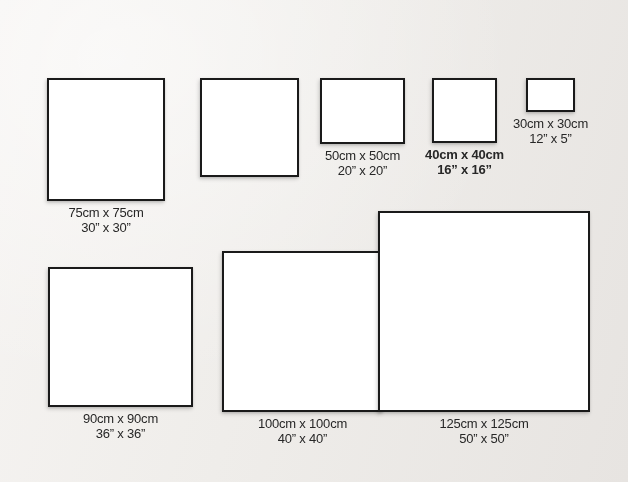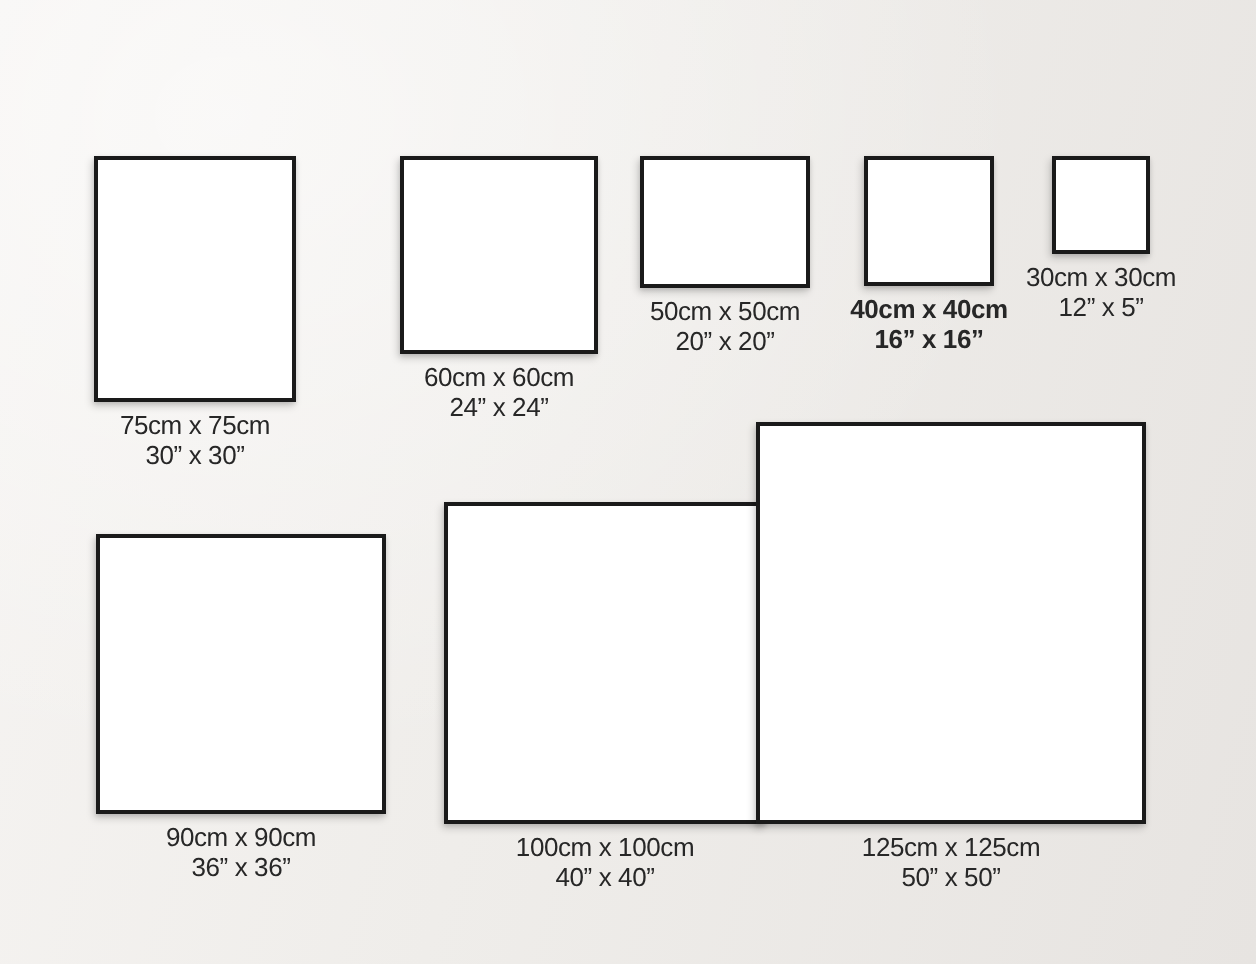--- a/index.html
+++ b/index.html
@@ -33,53 +33,49 @@
     line-height: 15px;
     letter-spacing: -0.2px;
     color: #272727;
   }
 </style>
 </head>
 <body>
 
 <div class="stage">
 
-  <div class="size-item" style="left:47px; top:78px; width:101px; height:123px;">
+  <div class="size-item" style="left:47px; top:78px; width:118px; height:123px;">
     <div class="square"></div>
     <div class="label">
       <div>75cm x 75cm</div>
       <div>30” x 30”</div>
     </div>
   </div>
 
   <div class="size-item" style="left:200px; top:78px; width:99px; height:99px;">
     <div class="square"></div>
-    <div class="label">
-      <div>60cm x 60cm</div>
-      <div>24” x 24”</div>
-    </div>
   </div>
 
   <div class="size-item" style="left:320px; top:78px; width:85px; height:66px;">
     <div class="square"></div>
     <div class="label">
       <div>50cm x 50cm</div>
       <div>20” x 20”</div>
     </div>
   </div>
 
   <div class="size-item" style="left:432px; top:78px; width:65px; height:65px;font-weight:bold;">
     <div class="square"></div>
     <div class="label">
       <div>40cm x 40cm</div>
       <div>16” x 16”</div>
     </div>
   </div>
 
-  <div class="size-item" style="left:526px; top:78px; width:49px; height:49px;">
+  <div class="size-item" style="left:526px; top:78px; width:49px; height:34px;">
     <div class="square"></div>
     <div class="label">
       <div>30cm x 30cm</div>
       <div>12” x 5”</div>
     </div>
   </div>
 
   <div class="size-item" style="left:48px; top:267px; width:145px; height:140px;">
     <div class="square"></div>
     <div class="label">
@@ -89,21 +85,21 @@
   </div>
 
   <div class="size-item" style="left:206px; top:251px; width:161px; height:161px;margin-left:16px;">
     <div class="square"></div>
     <div class="label">
       <div>100cm x 100cm</div>
       <div>40” x 40”</div>
     </div>
   </div>
 
-  <div class="size-item" style="left:378px; top:211px; width:195px; height:201px;">
+  <div class="size-item" style="left:378px; top:211px; width:212px; height:201px;">
     <div class="square"></div>
     <div class="label">
       <div>125cm x 125cm</div>
       <div>50” x 50”</div>
     </div>
   </div>
 
 </div>
 
 </body></html>

